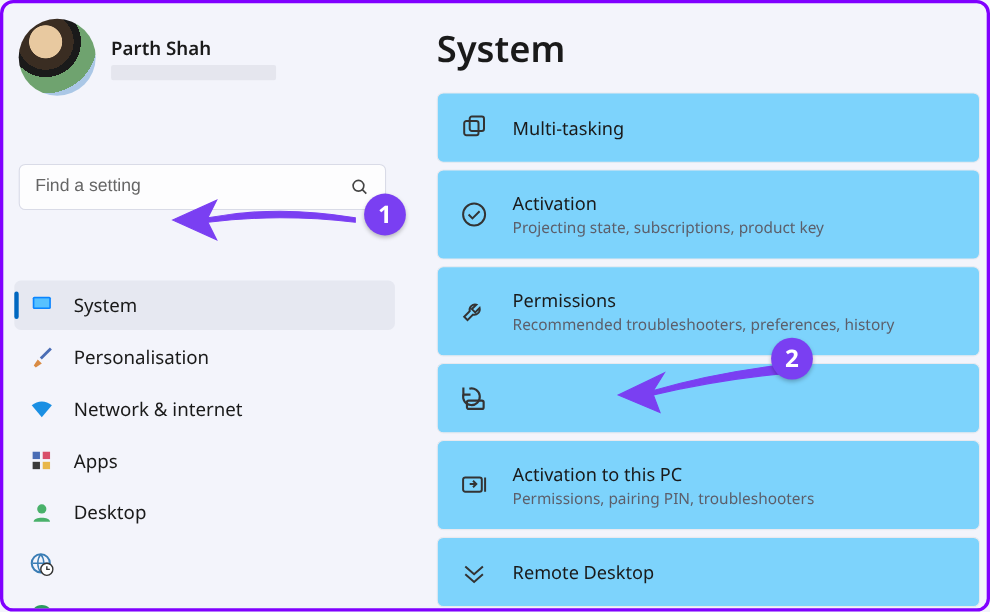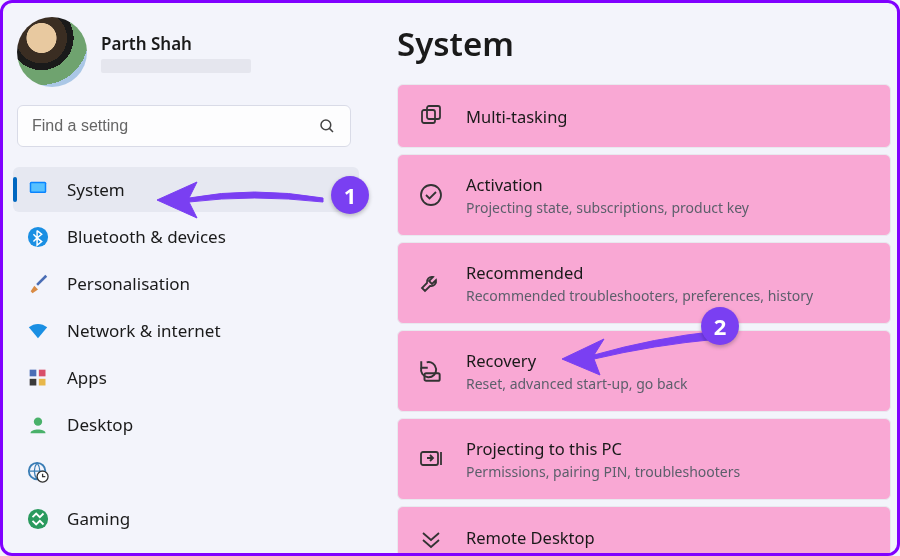--- a/index.html
+++ b/index.html
@@ -12,20 +12,21 @@
     position: relative;
   }
   .app { display: flex; height: 100%; }
 
   
   .sidebar {
     width: 360px;
     padding: 10px 4px 0 6px;
     display: flex;
     flex-direction: column;
+    gap: 44px;
   }
   .profile { display: flex; align-items: center; gap: 14px; padding: 4px 8px 18px 8px; }
   .avatar {
     width: 70px; height: 70px; border-radius: 50%;
     background: radial-gradient(circle at 35% 30%, #e8c9a0 0 22%, #3a2d22 23% 38%, #1a1a1a 38% 48%, #6fa36f 48% 70%, #aac7e6 70% 100%);
     flex-shrink: 0;
   }
   .profile-text { display: flex; flex-direction: column; }
   .profile-name { font-size: 17px; font-weight: 600; color: #1a1a1a; }
   .profile-sub  { width: 150px; height: 14px; background: #e5e6ee; border-radius: 2px; margin-top: 4px; }
@@ -60,21 +61,21 @@
   
   .main {
     flex: 1; padding: 18px 6px 0 34px;
     display: flex; flex-direction: column; gap: 18px;
     overflow: hidden;
   }
   .main-title { font-size: 33px; font-weight: 600; color: #1a1a1a; }
   .cards { display: flex; flex-direction: column; gap: 6px; }
   .card {
     display: flex; align-items: center; gap: 22px;
-    background: #f9a8d4; border: 1px solid #e8e9ef; border-radius: 6px;
+    background: #7dd3fc; border: 1px solid #e8e9ef; border-radius: 6px;
     padding: 18px 20px; cursor: pointer;
   }
   .card-icon { width: 26px; height: 26px; color: #333; flex-shrink: 0; display: flex; align-items: center; justify-content: center; }
   .card-text { display: flex; flex-direction: column; gap: 2px; }
   .card-title { font-size: 16.5px; color: #1a1a1a; }
   .card-sub   { font-size: 14px; color: #5c5f6b; }
 
   
   .annot { position: absolute; pointer-events: none; }
   .badge-num {
@@ -120,29 +121,20 @@
       <div class="nav-item selected">
         <span class="nav-icon">
           <svg viewBox="0 0 24 24" width="22" height="18">
               <rect x="1" y="1" width="22" height="15" rx="2" fill="#0a84ff"></rect>
               <rect x="3" y="3" width="18" height="11" fill="#57c1ff"></rect>
             </svg>
         </span>
         <span>System</span>
       </div>
 
-      <div class="nav-item">
-        <span class="nav-icon">
-          <svg viewBox="0 0 24 24" width="22" height="22">
-              <circle cx="12" cy="12" r="11" fill="#1a8fe3"></circle>
-              <path d="M11 5 L16 9 L11 13 L16 17 L11 21 V5 M7 9 L11 13 M7 17 L11 13" stroke="#fff" stroke-width="1.6" fill="none"></path>
-            </svg>
-        </span>
-        <span>Bluetooth &amp; devices</span>
-      </div>
 
       <div class="nav-item">
         <span class="nav-icon">
           <svg viewBox="0 0 24 24" width="22" height="22">
               <path d="M4 20 L8 14 L12 18 L6 22 Z" fill="#d98b44"></path>
               <path d="M10 12 L20 2 L22 4 L12 14 Z" fill="#4a6db5"></path>
             </svg>
         </span>
         <span>Personalisation</span>
       </div>
@@ -232,49 +224,45 @@
         </div>
       </div>
 
       <div class="card">
         <span class="card-icon">
           <svg viewBox="0 0 24 24" width="24" height="24" fill="none" stroke="currentColor" stroke-width="1.8">
               <path d="M14 6 a5 5 0 0 0 -6 6 L3 17 l3 3 5 -5 a5 5 0 0 0 6 -6 l-4 4 -3 -3 z"></path>
             </svg>
         </span>
         <div class="card-text">
-          <span class="card-title">Recommended</span>
+          <span class="card-title">Permissions</span>
           <span class="card-sub">Recommended troubleshooters, preferences, history</span>
         </div>
       </div>
 
       <div class="card">
         <span class="card-icon">
           <svg viewBox="0 0 24 24" width="26" height="26" fill="none" stroke="currentColor" stroke-width="1.8">
               <path d="M8 4 a7 7 0 1 1 -5 5"></path>
               <path d="M3 3 v6 h6"></path>
               <rect x="6" y="14" width="14" height="7" rx="1.5"></rect>
             </svg>
         </span>
-        <div class="card-text">
-          <span class="card-title">Recovery</span>
-          <span class="card-sub">Reset, advanced start-up, go back</span>
-        </div>
       </div>
 
       <div class="card">
         <span class="card-icon">
           <svg viewBox="0 0 24 24" width="24" height="24" fill="none" stroke="currentColor" stroke-width="1.8">
               <rect x="2" y="5" width="17" height="13" rx="2"></rect>
               <path d="M22 5 v13"></path>
               <path d="M8 11 h6 M11 8 l3 3 -3 3"></path>
             </svg>
         </span>
         <div class="card-text">
-          <span class="card-title">Projecting to this PC</span>
+          <span class="card-title">Activation to this PC</span>
           <span class="card-sub">Permissions, pairing PIN, troubleshooters</span>
         </div>
       </div>
 
       <div class="card">
         <span class="card-icon">
           <svg viewBox="0 0 24 24" width="24" height="24" fill="none" stroke="currentColor" stroke-width="1.8">
               <path d="M4 7 L12 14 L20 7"></path>
               <path d="M4 14 L12 21 L20 14"></path>
             </svg>

